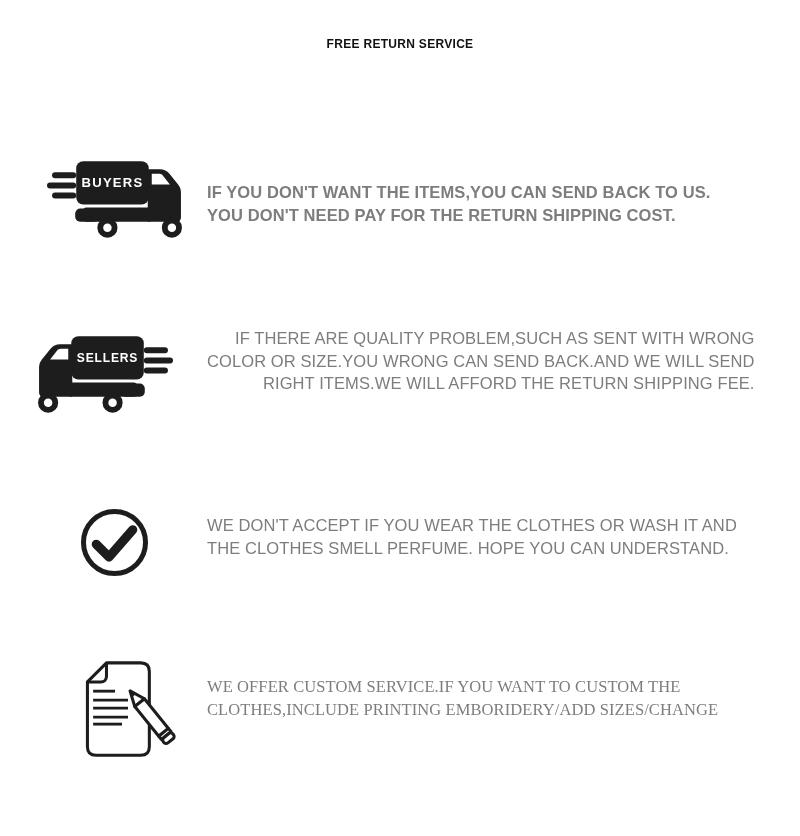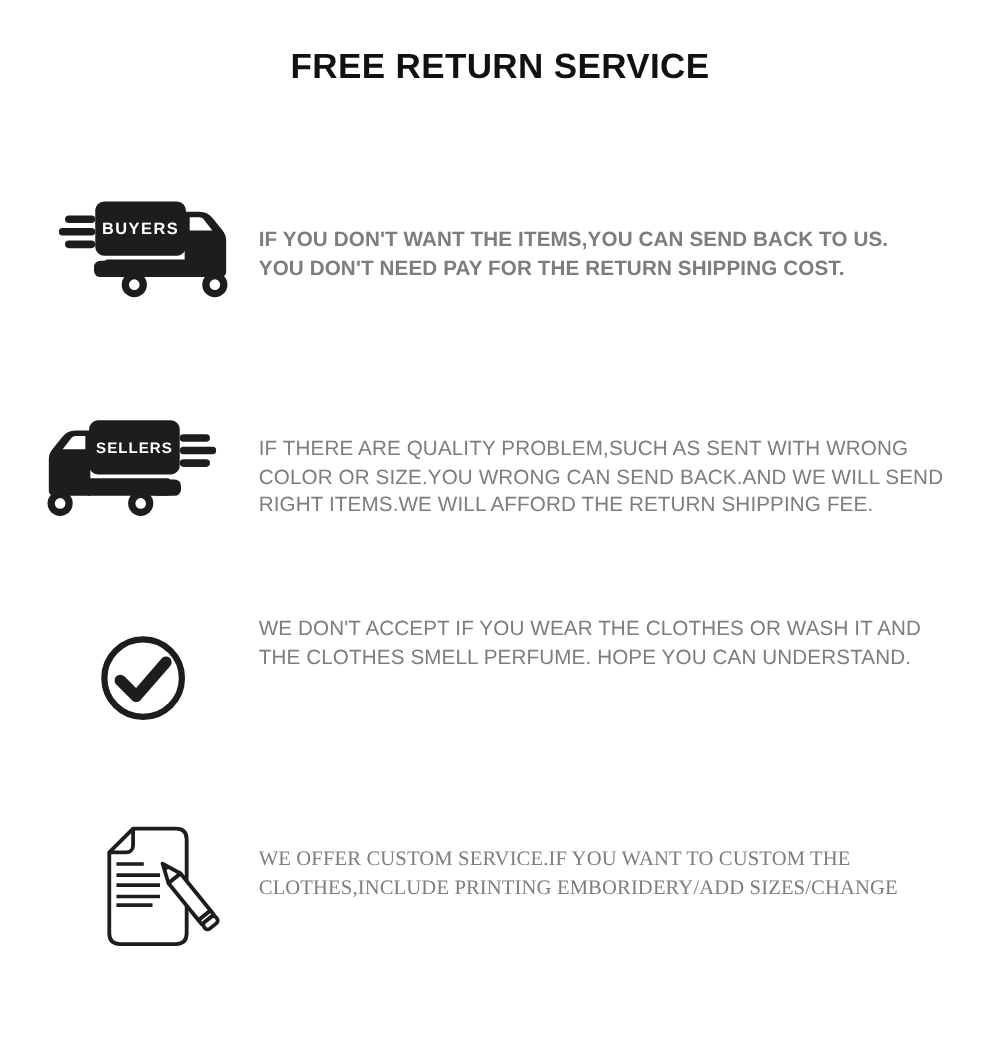--- a/index.html
+++ b/index.html
@@ -3,34 +3,34 @@
 <meta charset="utf-8">
 <style>
   html,body{margin:0;padding:0;}
   body{
     width:800px;height:836px;background:#ffffff;position:relative;
     font-family:"Liberation Sans","DejaVu Sans",sans-serif;overflow:hidden;
   }
   .page{position:absolute;inset:0;}
   .page-title{
     position:absolute;top:37px;left:0;width:800px;text-align:center;
-    font-size:28px;font-weight:bold;color:#111111;letter-spacing:.3px;margin:0;
+    font-size:12px;font-weight:bold;color:#111111;letter-spacing:.3px;margin:0;
   }
   .row-icon{position:absolute;text-align:center;}
   .icon-buyers{left:47px;top:155px;}
   .icon-sellers{left:32px;top:330px;}
   .icon-check{left:78px;top:506px;}
   .icon-doc{left:76px;top:658px;}
   .row-text{
     position:absolute;left:207px;color:#7d7d7d;
     font-size:16.5px;line-height:22.5px;letter-spacing:.1px;white-space:nowrap;
   }
   .text-1{top:181px;font-weight:bold;}
-  .text-2{top:348px;}
-  .text-3{top:492px;}
+  .text-2{top:327px;text-align:right;}
+  .text-3{top:514px;}
   .text-4{top:676px;font-family:Liberation Serif, serif;}
   .truck-label{
     font-family:"Liberation Sans","DejaVu Sans",sans-serif;
     font-weight:bold;fill:#ffffff;
   }
   .truck-label.buyers{font-size:13px;letter-spacing:1.2px;}
   .truck-label.sellers{font-size:12px;letter-spacing:.8px;}
 </style>
 </head>
 <body>

